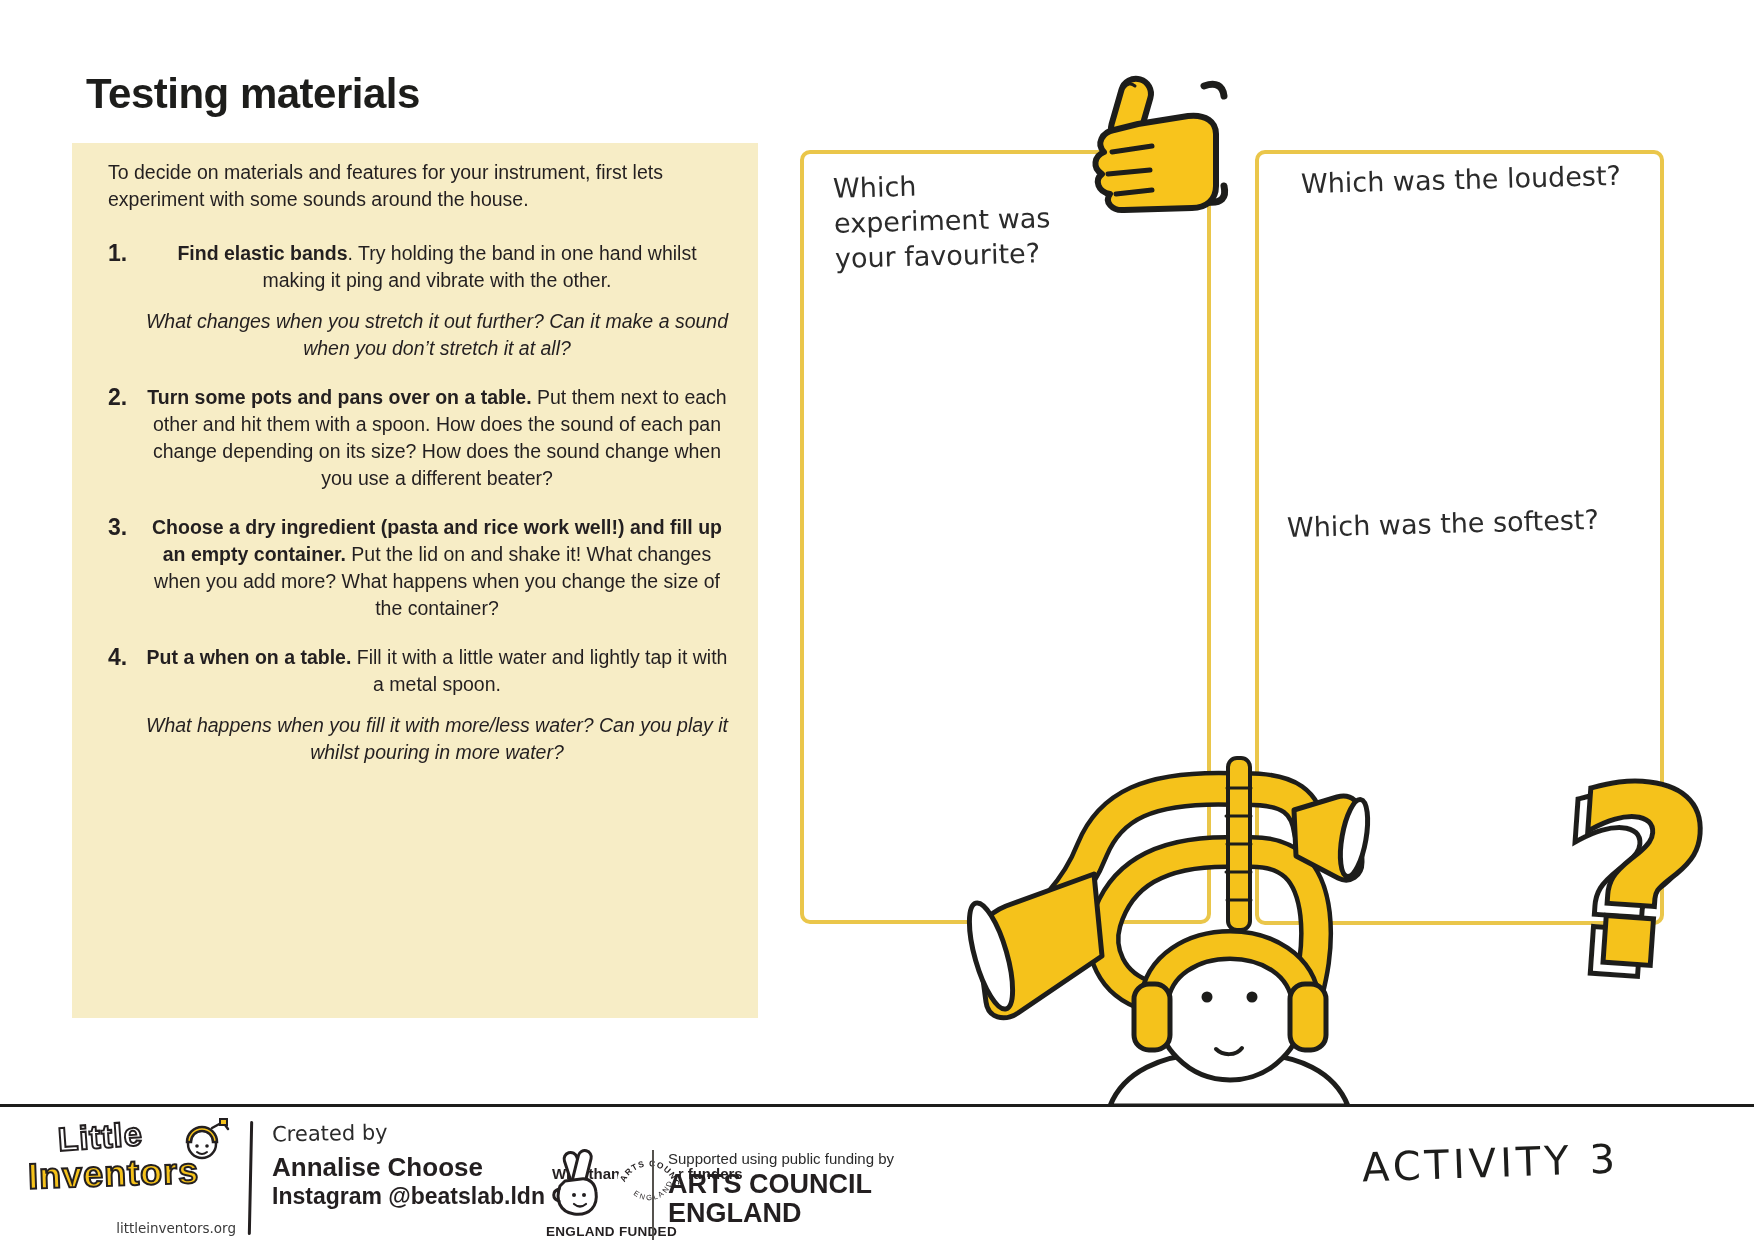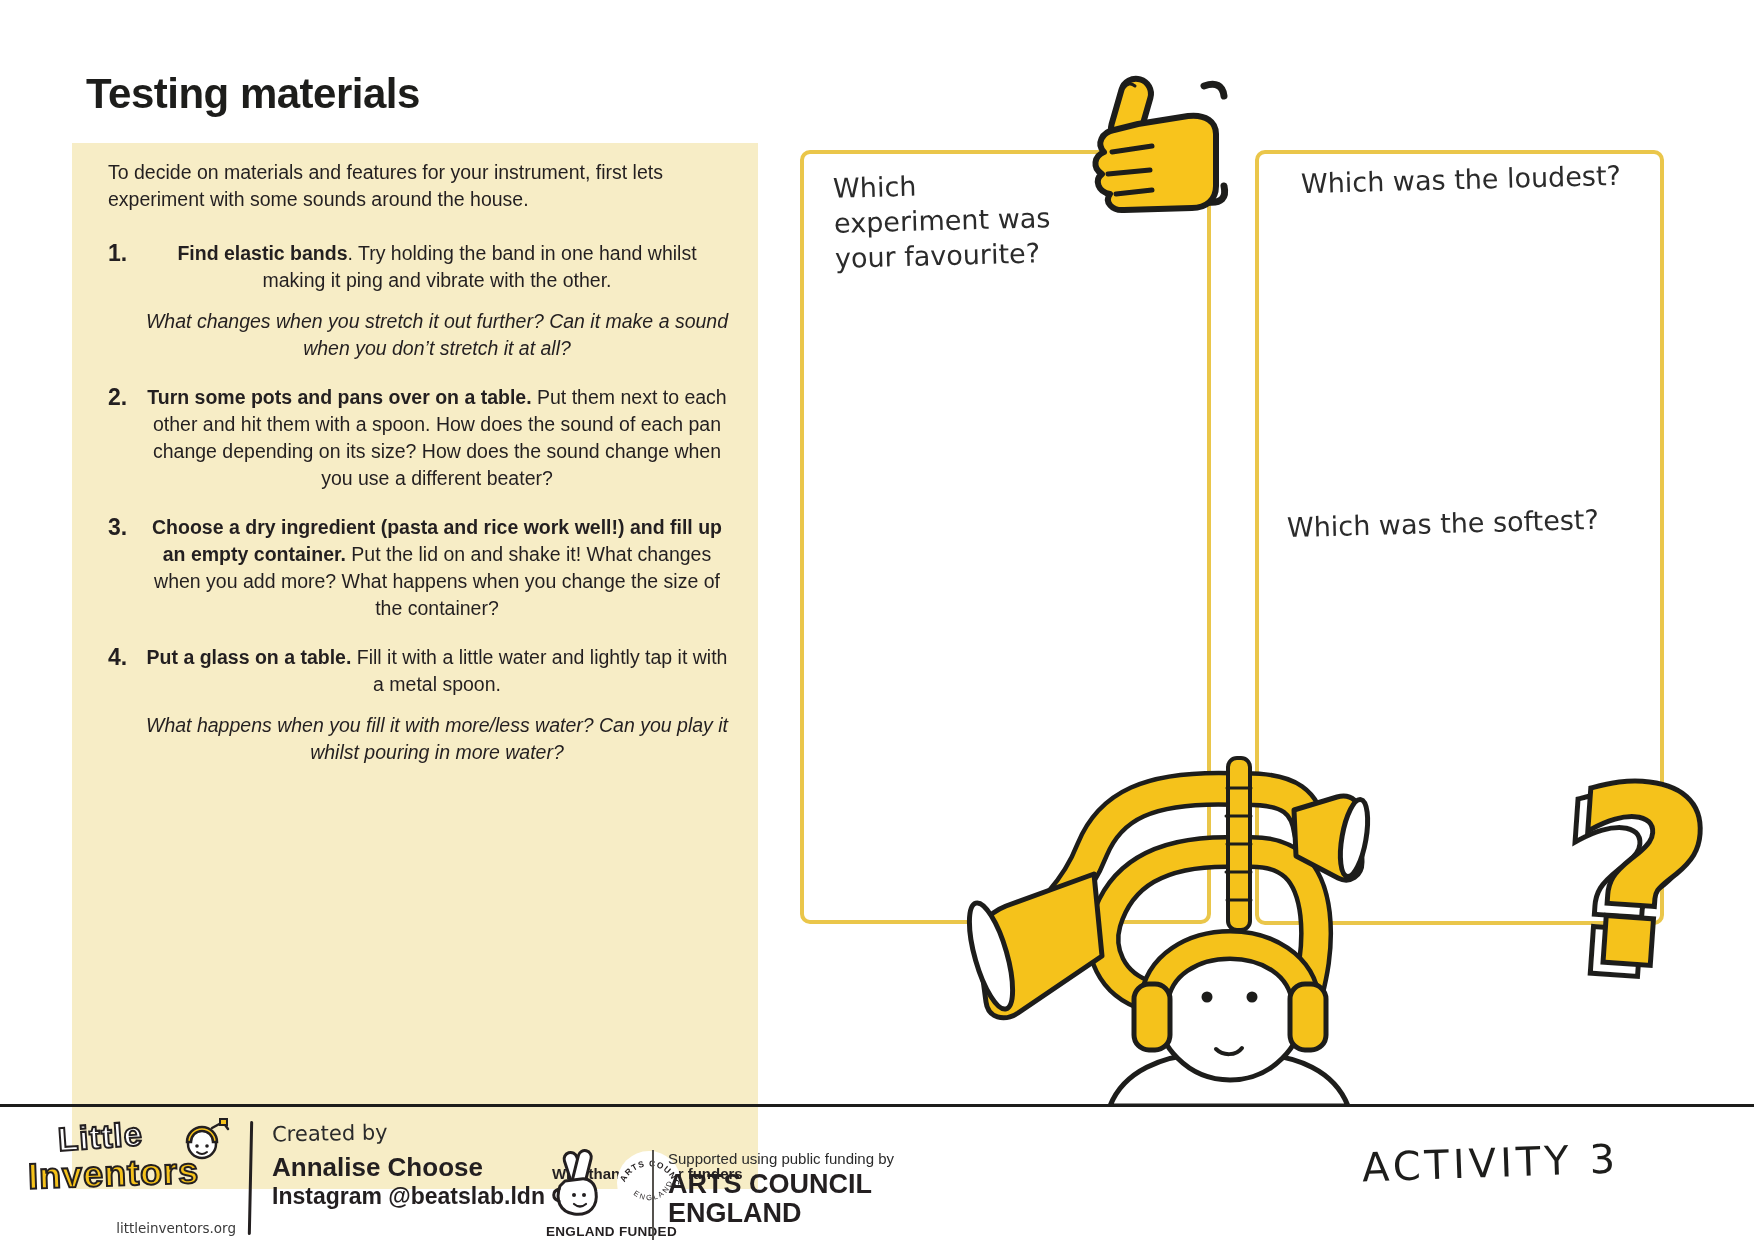--- a/index.html
+++ b/index.html
@@ -7,21 +7,21 @@
     width:1754px;height:1240px;position:relative;background:#ffffff;
     font-family:"Liberation Sans", sans-serif;color:#231f20;overflow:hidden;
   }
   .hand{font-family:"DejaVu Sans", sans-serif;}
   .title{
     position:absolute;left:68px;top:52px;margin:18px;
     font-size:42px;font-weight:700;letter-spacing:-0.5px;color:#1d1d1b;
   }
   
   .panel{
-    position:absolute;left:72px;top:143px;width:686px;height:1046px;
+    position:absolute;left:72px;top:143px;width:686px;height:875px;
     background:#F7EDC6;box-sizing:border-box;padding:16px 28px 0 36px;
   }
   .intro{margin:0 0 27px 0;font-size:19.5px;line-height:27px;}
   .step{display:flex;margin:0 0 22px 0;}
   .step-num{flex:0 0 36px;width:36px;font-weight:700;font-size:23px;line-height:27px;}
   .step-body{flex:1;text-align:center;}
   .step-text{margin:0;font-size:19.5px;line-height:27px;}
   .step-text b{font-weight:700;}
   .step-note{margin:14px 0 0 0;font-size:19.5px;line-height:27px;font-style:italic;}
   
@@ -101,21 +101,21 @@
     <div class="step">
       <span class="step-num">3.</span>
       <div class="step-body">
         <p class="step-text"><b>Choose a dry ingredient (pasta and rice work well!) and fill up an empty container.</b><span> Put the lid on and shake it! What changes when you add more? What happens when you change the size of the container?</span></p>
       </div>
     </div>
 
     <div class="step">
       <span class="step-num">4.</span>
       <div class="step-body">
-        <p class="step-text"><b>Put a glass on a table.</b><span> Fill it with a little water and lightly tap it with a metal spoon.</span></p>
+        <p class="step-text"><b>Put a when on a table.</b><span> Fill it with a little water and lightly tap it with a metal spoon.</span></p>
         <p class="step-note">What happens when you fill it with more/less water? Can you play it whilst pouring in more water?</p>
       </div>
     </div>
   </section>
 
   <div class="answer-box" id="box-left">
     <div class="q hand" style="left:30px;top:14px;">Which
 experiment was
 your favourite?</div>
   </div>

